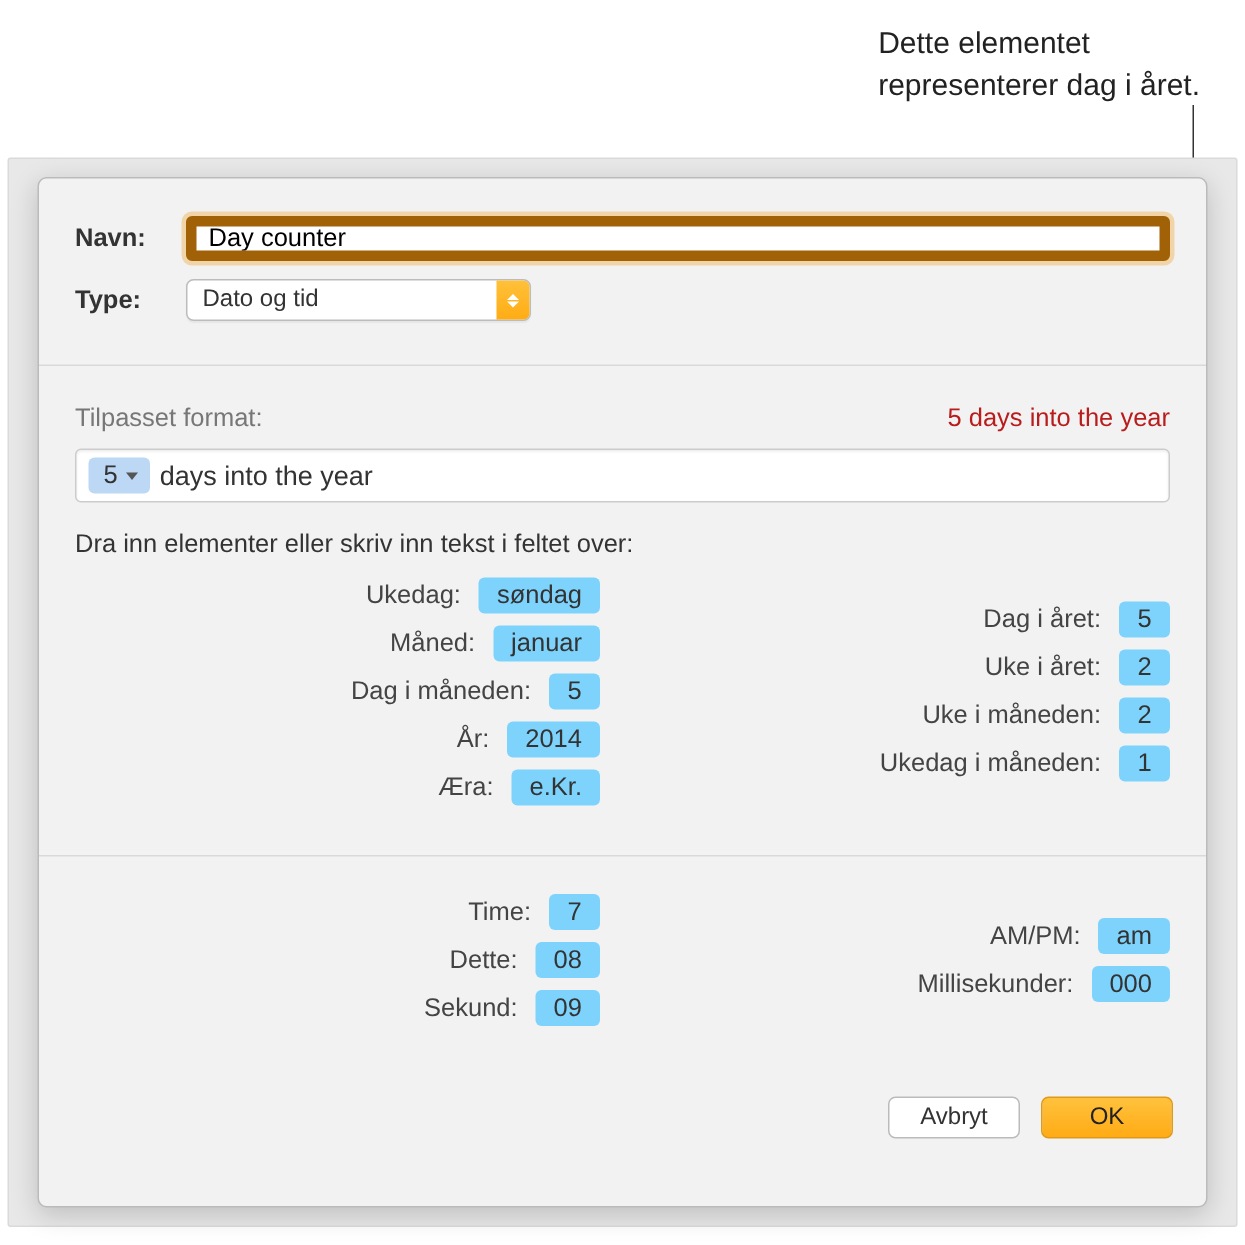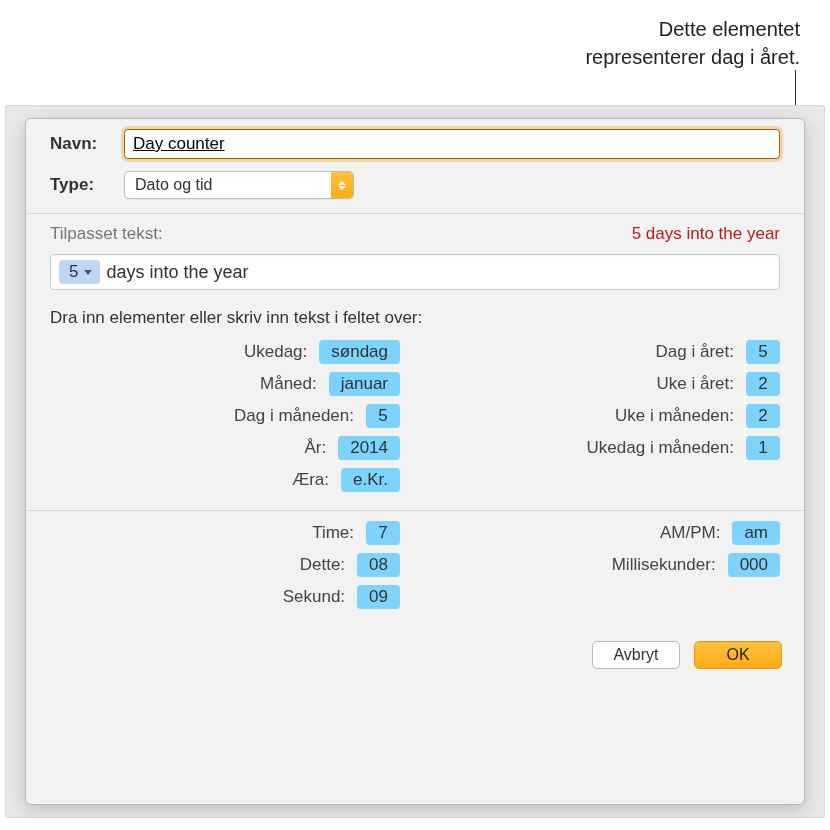--- a/index.html
+++ b/index.html
@@ -9,21 +9,20 @@
   color: #333;
   background: #fff;
   width: 830px;
   height: 830px;
   position: relative;
 }
 .callout {
   position: absolute;
   top: 15px;
   right: 30px;
-  text-align: right;
   font-size: 20px;
   color: #222;
   line-height: 1.4;
 }
 .callout-line {
   position: absolute;
   background: #333;
 }
 .callout-v1 { top: 70px; left: 795px; width: 1px; height: 340px; }
 .callout-h { top: 410px; left: 680px; width: 116px; height: 1px; }
@@ -43,36 +42,35 @@
   top: 118px;
   left: 25px;
   right: 25px;
   bottom: 25px;
   background: #f2f2f2;
   border: 1px solid #bbb;
   border-radius: 6px;
   box-shadow: 0 5px 18px rgba(0,0,0,0.18);
 }
 
-.section { padding: 10px 24px; }
+.section { padding: 25px 24px; }
 .sep { border-bottom: 1px solid #d9d9d9; }
 
 .row { display: flex; align-items: center; margin-bottom: 12px; }
 .row:last-child { margin-bottom: 4px; }
 .label-main { width: 74px; font-weight: bold; flex-shrink: 0; }
 .name-input {
   flex: 1;
   height: 30px;
   padding: 3px 8px;
   font-size: 17px;
-  border: 1px solid #a16207;
+  border: 7px solid #a16207;
   border-radius: 4px;
   box-shadow: 0 0 0 3px rgba(240,170,60,0.4);
   background: #fff;
-  text-decoration: underline;
 }
 .select-wrap {
   position: relative;
   display: inline-block;
   text-align: center;
 }
 .select-box {
   width: 230px;
   height: 28px;
   padding: 3px 26px 3px 10px;
@@ -140,21 +138,21 @@
 .token-caret {
   width: 0; height: 0;
   border-left: 4px solid transparent;
   border-right: 4px solid transparent;
   border-top: 5px solid #555;
   margin-left: 2px;
 }
 
 .instruction { margin: 18px 0 12px 0; color: #333; }
 
-.cols { display: flex; gap: 30px; }
+.cols { display: flex; gap: 30px; align-items: center; }
 .col { flex: 1; }
 .elem-row { display: flex; align-items: center; margin-bottom: 8px; }
 .elem-label { flex: 1; text-align: right; padding-right: 12px; color: #444; }
 .chip {
   background: #7dd3fc;
   border-radius: 4px;
   padding: 2px 12px;
   min-width: 34px;
   text-align: center;
   font-size: 17px;
@@ -211,21 +209,21 @@
         <div class="select-box">
             <span>Dato og tid</span>
           </div>
         <div class="select-caret"></div>
       </div>
     </div>
   </div>
 
   <div class="section sep">
     <div class="format-header">
-      <span>Tilpasset tekst:</span>
+      <span>Tilpasset format:</span>
       <span class="preview">5 days into the year</span>
     </div>
     <div class="format-field">
       <span class="token">
         <span>5</span>
         <span class="token-caret"></span>
       </span>
       <span>days into the year</span>
     </div>
 

